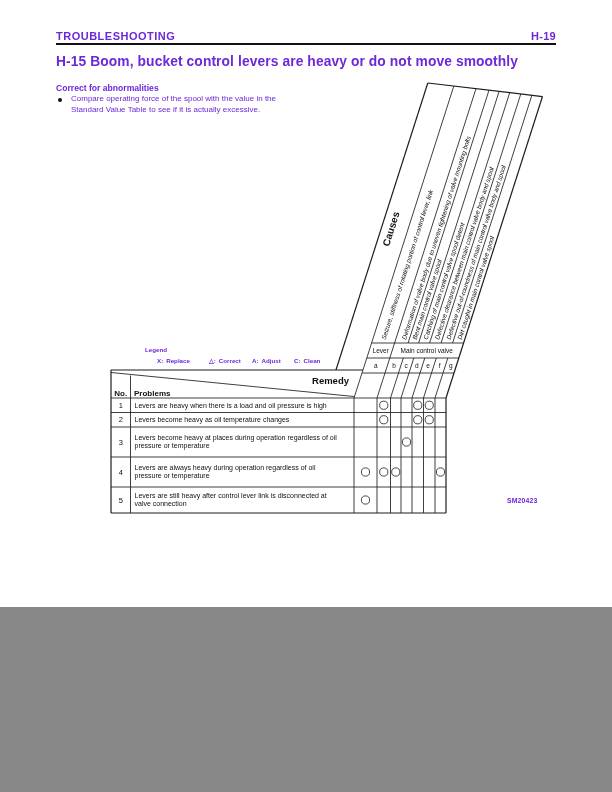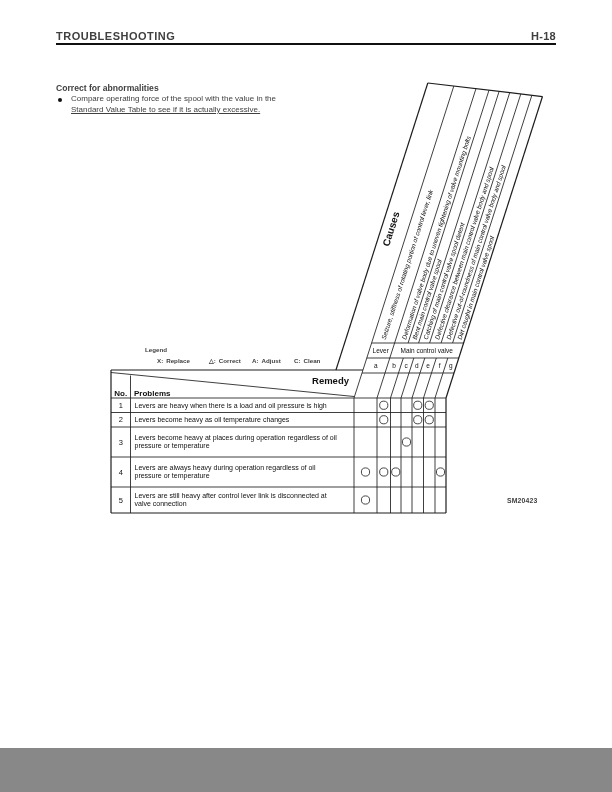--- a/index.html
+++ b/index.html
@@ -1,43 +1,44 @@
 <!DOCTYPE html>
 <html><head>
 <meta charset="utf-8">
 <style>
   html,body{margin:0;padding:0;background:#888;}
-  #page{position:relative;width:612px;height:748px;background:#ffffff;margin:0 auto;
-        font-family:"Liberation Sans",sans-serif;color:#404040;overflow:hidden;}
+  #page{position:relative;width:612px;height:607px;background:#ffffff;margin:0 auto;
+        font-family:"Liberation Sans",sans-serif;color:#6d28d9;overflow:hidden;}
   .abs{position:absolute;}
   #hdr-left{left:56px;top:30px;font-size:11px;font-weight:bold;letter-spacing:.5px;}
   #hdr-right{right:56px;top:30px;font-size:11px;font-weight:bold;letter-spacing:.3px;}
   #hdr-rule{left:56px;right:56px;top:43px;height:2px;background:#101010;}
   #title{left:56px;top:54px;font-size:13.8px;font-weight:bold;letter-spacing:.1px;white-space:nowrap;}
   #chk-h{left:56px;top:83px;font-size:8.6px;font-weight:bold;}
   #dot{left:58px;top:98px;width:4px;height:4px;border-radius:50%;background:#111;}
   .chk-line{left:71px;font-size:8px;white-space:nowrap;}
   #chk-l1{top:94px;}
-  #chk-l2{top:105px;text-decoration:underline;}
+  #chk-l2{top:105px;}
   #legend{left:145px;top:346px;font-size:6.2px;font-weight:bold;}
   .lg-item{position:absolute;top:10.5px;white-space:nowrap;}
   .lg-sym{display:inline-block;}
   .lg-mean{display:inline-block;margin-left:3px;}
   #fig-no{left:507px;top:497px;font-size:6.8px;font-weight:bold;letter-spacing:.2px;}
   #pg-no{right:55px;top:747px;font-size:11px;}
   #matrix-svg{position:absolute;left:0;top:0;}
   svg text{font-family:"Liberation Sans",sans-serif;}
 </style>
 </head>
 <body>
 
 <div id="page">
   <div class="abs" id="hdr-left">TROUBLESHOOTING</div>
-  <div class="abs" id="hdr-right">H-18</div>
+  <div class="abs" id="hdr-right">H-19</div>
   <div class="abs" id="hdr-rule"></div>
+  <div class="abs" id="title">H-15 Boom, bucket control levers are heavy or do not move smoothly</div>
   <div class="abs" id="chk-h">Correct for abnormalities</div>
   <div class="abs" id="dot"></div>
   <div class="abs chk-line" id="chk-l1">Compare operating force of the spool with the value in the</div>
   <div class="abs chk-line" id="chk-l2">Standard Value Table to see if it is actually excessive.</div>
 
   <div class="abs" id="legend">
     <div>Legend</div>
     <span class="lg-item" style="left:12px"><span class="lg-sym">X:</span><span class="lg-mean">Replace</span></span>
     <span class="lg-item" style="left:64px"><span class="lg-sym">△:</span><span class="lg-mean">Correct</span></span>
     <span class="lg-item" style="left:107px"><span class="lg-sym">A:</span><span class="lg-mean">Adjust</span></span>

